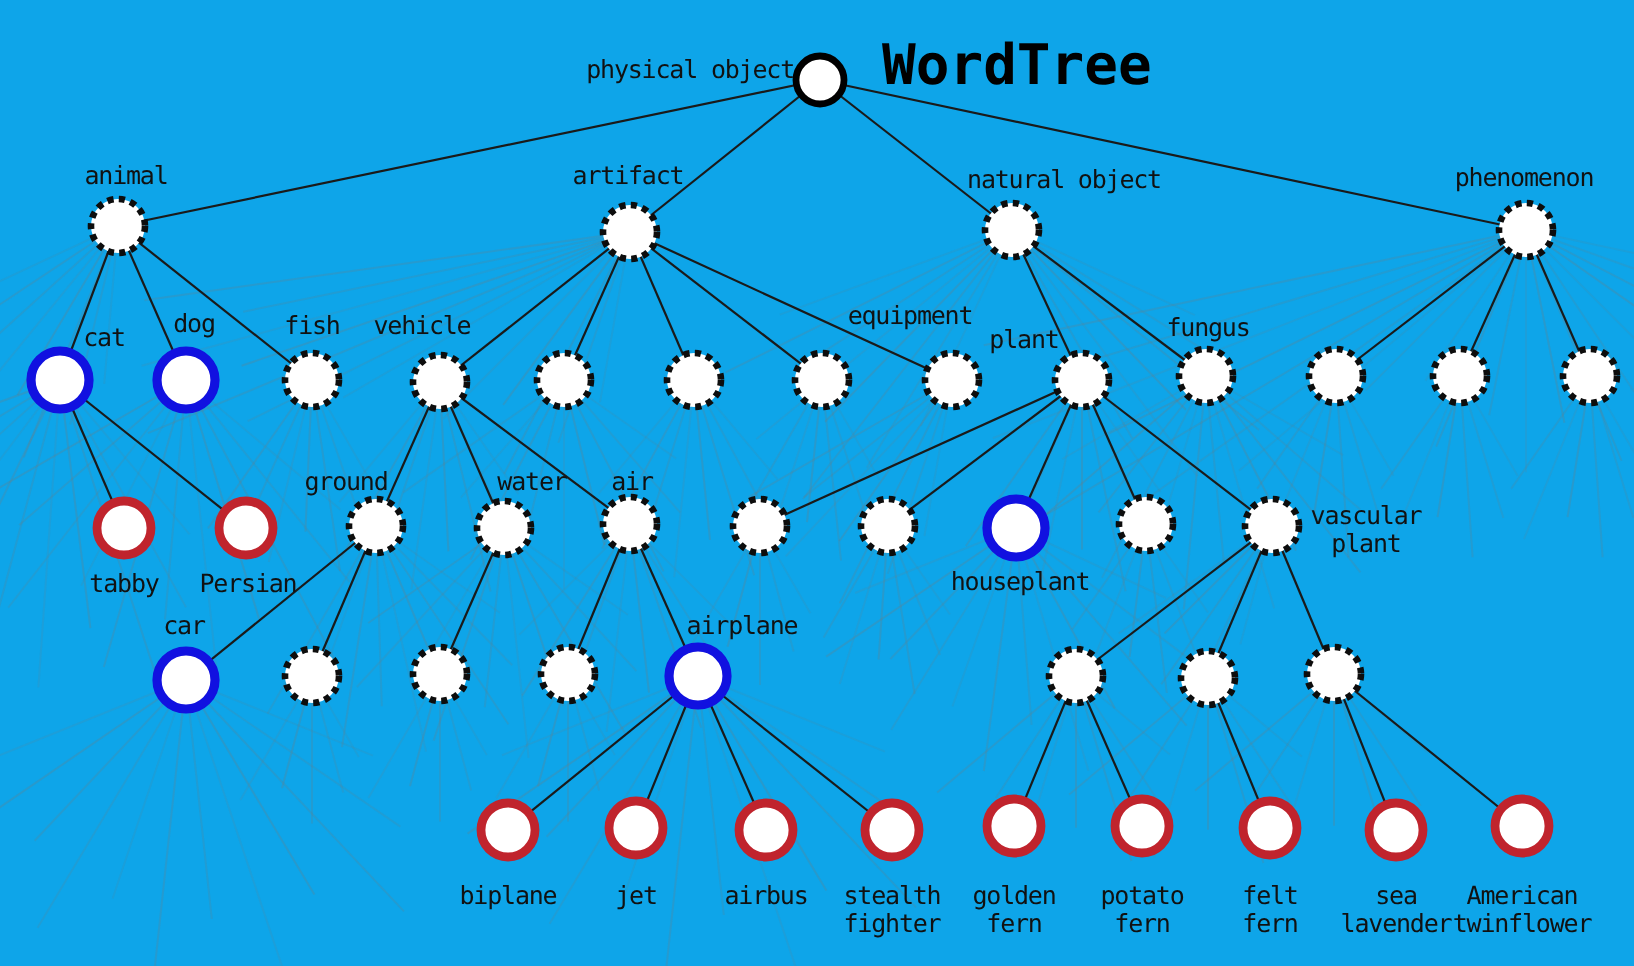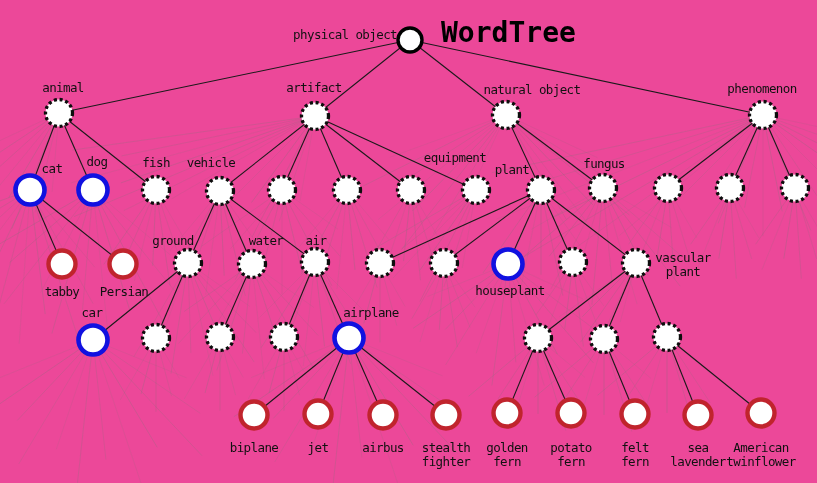--- a/index.html
+++ b/index.html
@@ -1,16 +1,16 @@
 <!DOCTYPE html>
 <html><head>
 <meta charset="utf-8">
 <style>
   html,body{margin:0;padding:0;background:#fff;}
-  .stage{width:817px;height:483px;position:relative;overflow:hidden;background:#ec4899;
+  .stage{width:817px;height:483px;position:relative;overflow:hidden;background:#0ea5e9;
          font-family:"DejaVu Sans Mono", monospace;}
   svg{display:block;}
   .lbl{font-family:"DejaVu Sans Mono", monospace;font-size:12.5px;letter-spacing:-0.6px;fill:#111;}
   .title{font-family:"DejaVu Sans Mono", monospace;font-size:28px;font-weight:bold;fill:#000;}
   .edge{stroke:#1a1a1a;stroke-width:1.1;fill:none;}
   .fan{stroke:#777;stroke-width:1;fill:none;}
   circle.dashed{fill:#fff;stroke-width:3.3;stroke-dasharray:3.1 2.7;}
   circle.blue{fill:#fff;stroke-width:4.6;}
   circle.leaf{fill:#fff;stroke-width:4.4;}
   circle.root{fill:#fff;stroke-width:3.4;}

